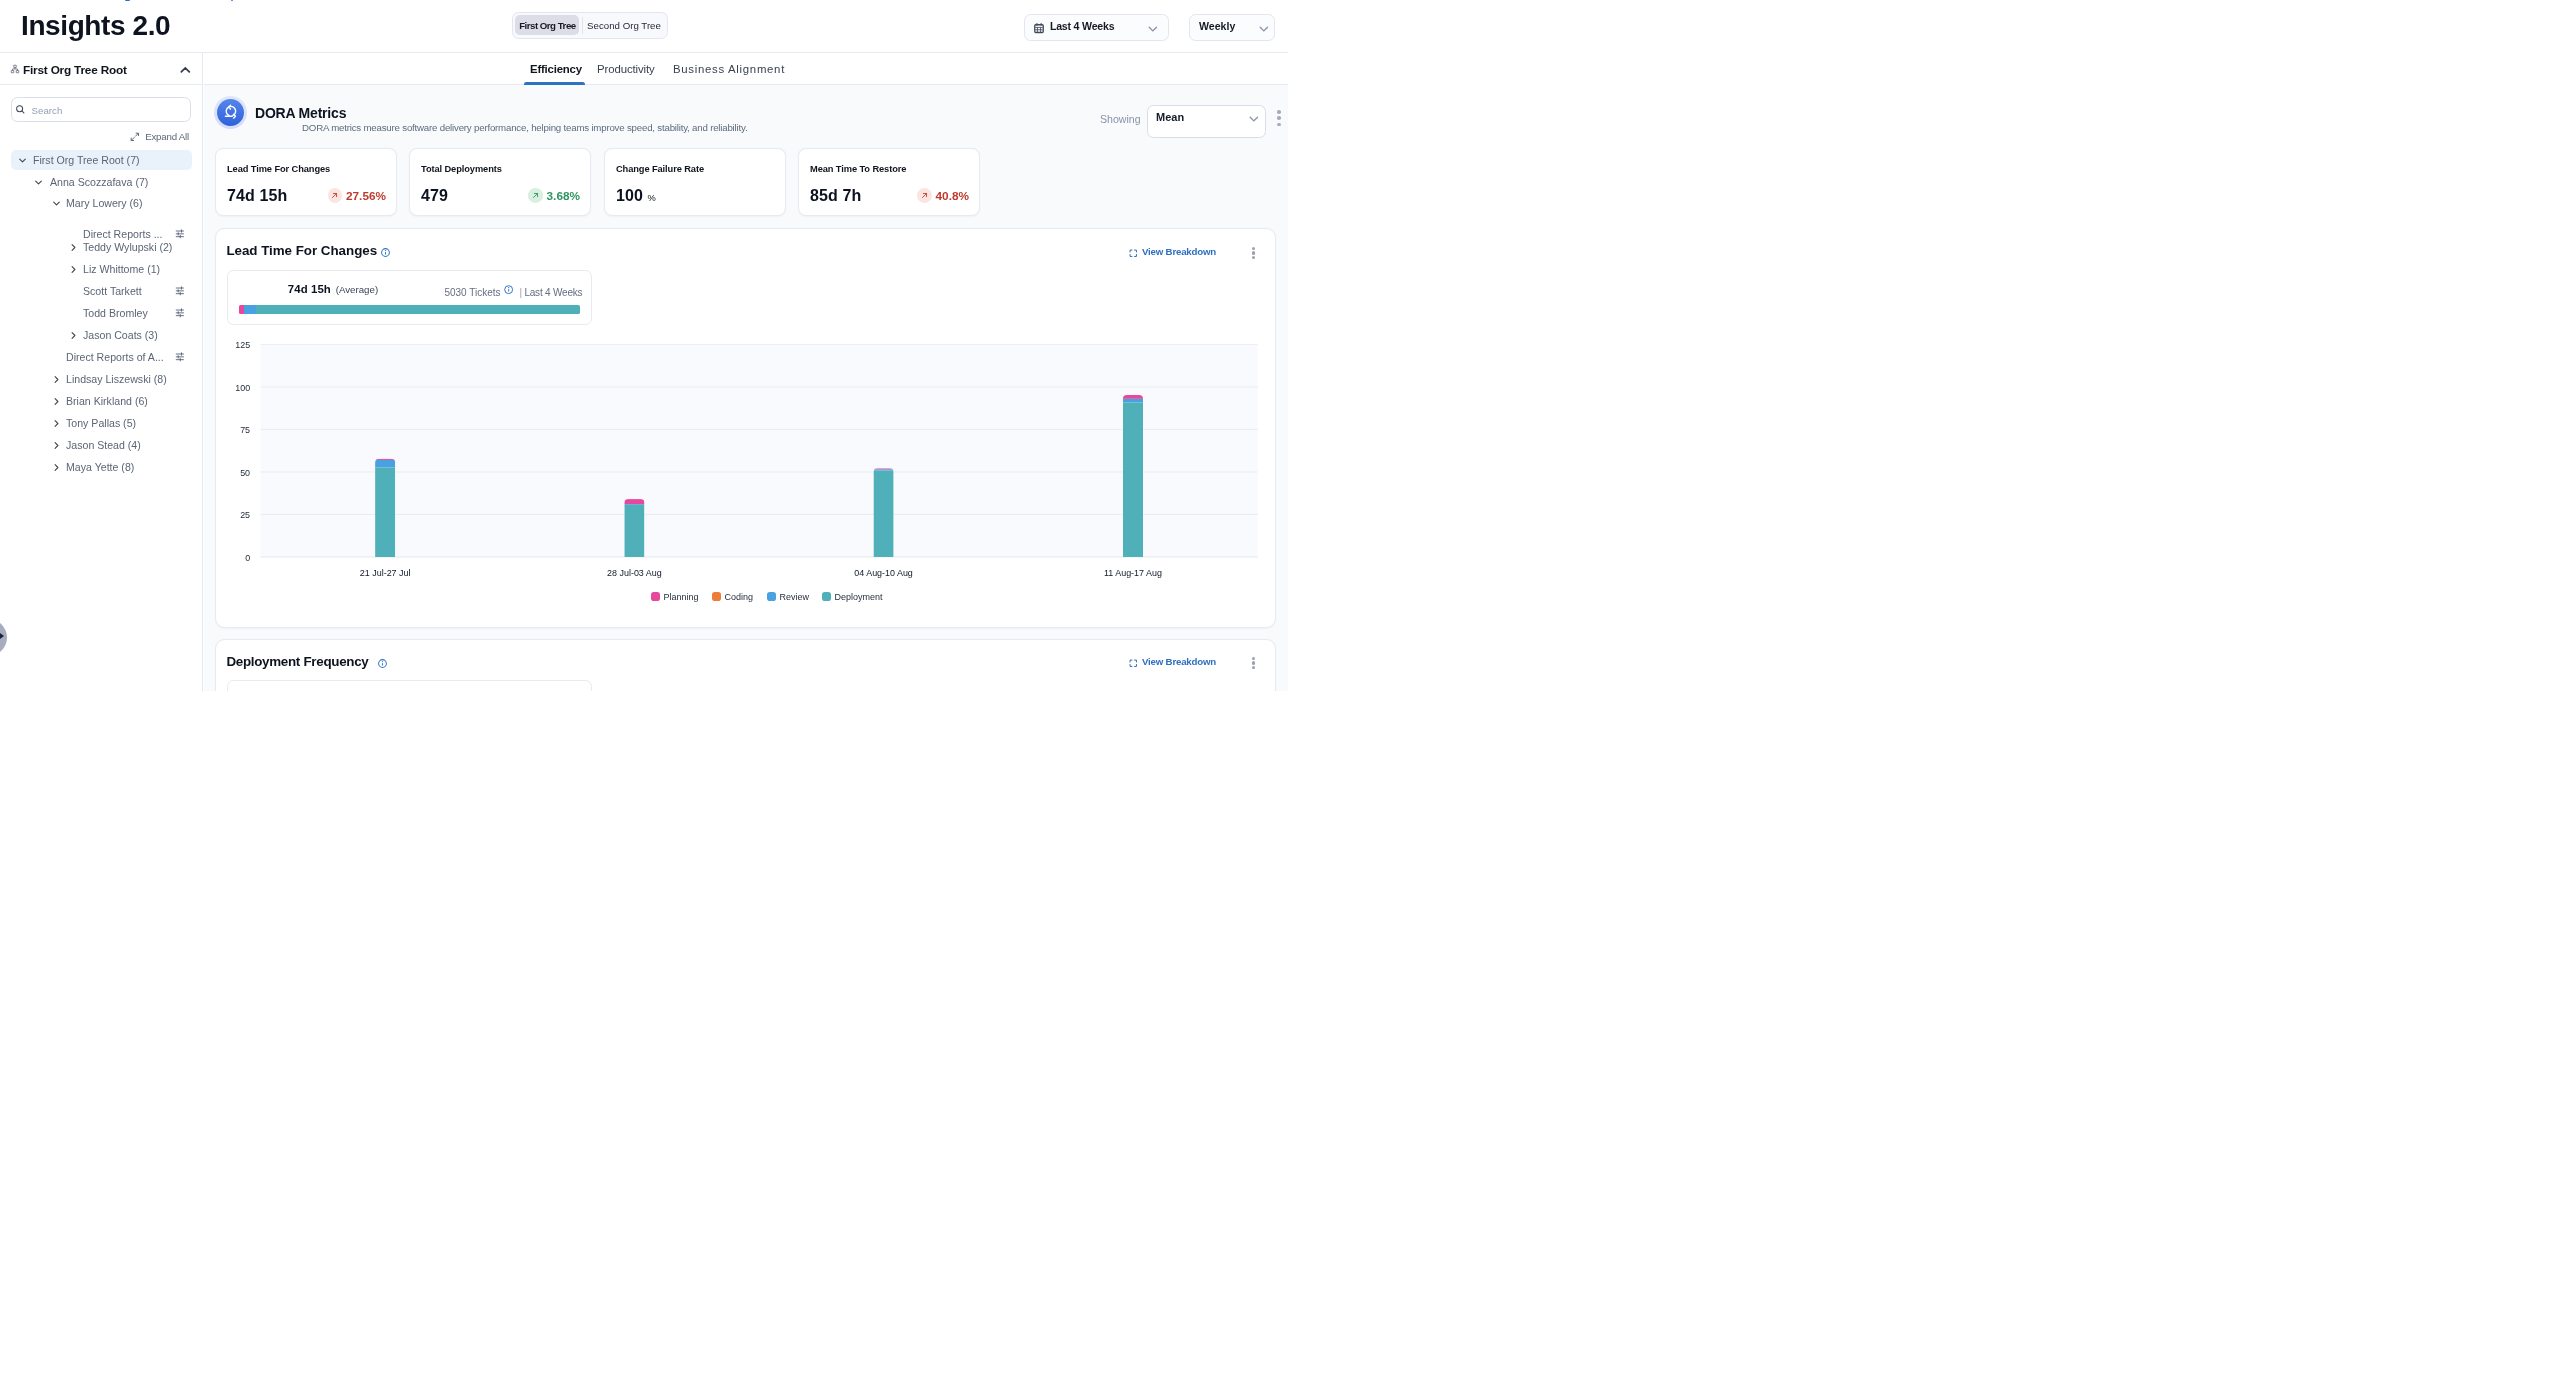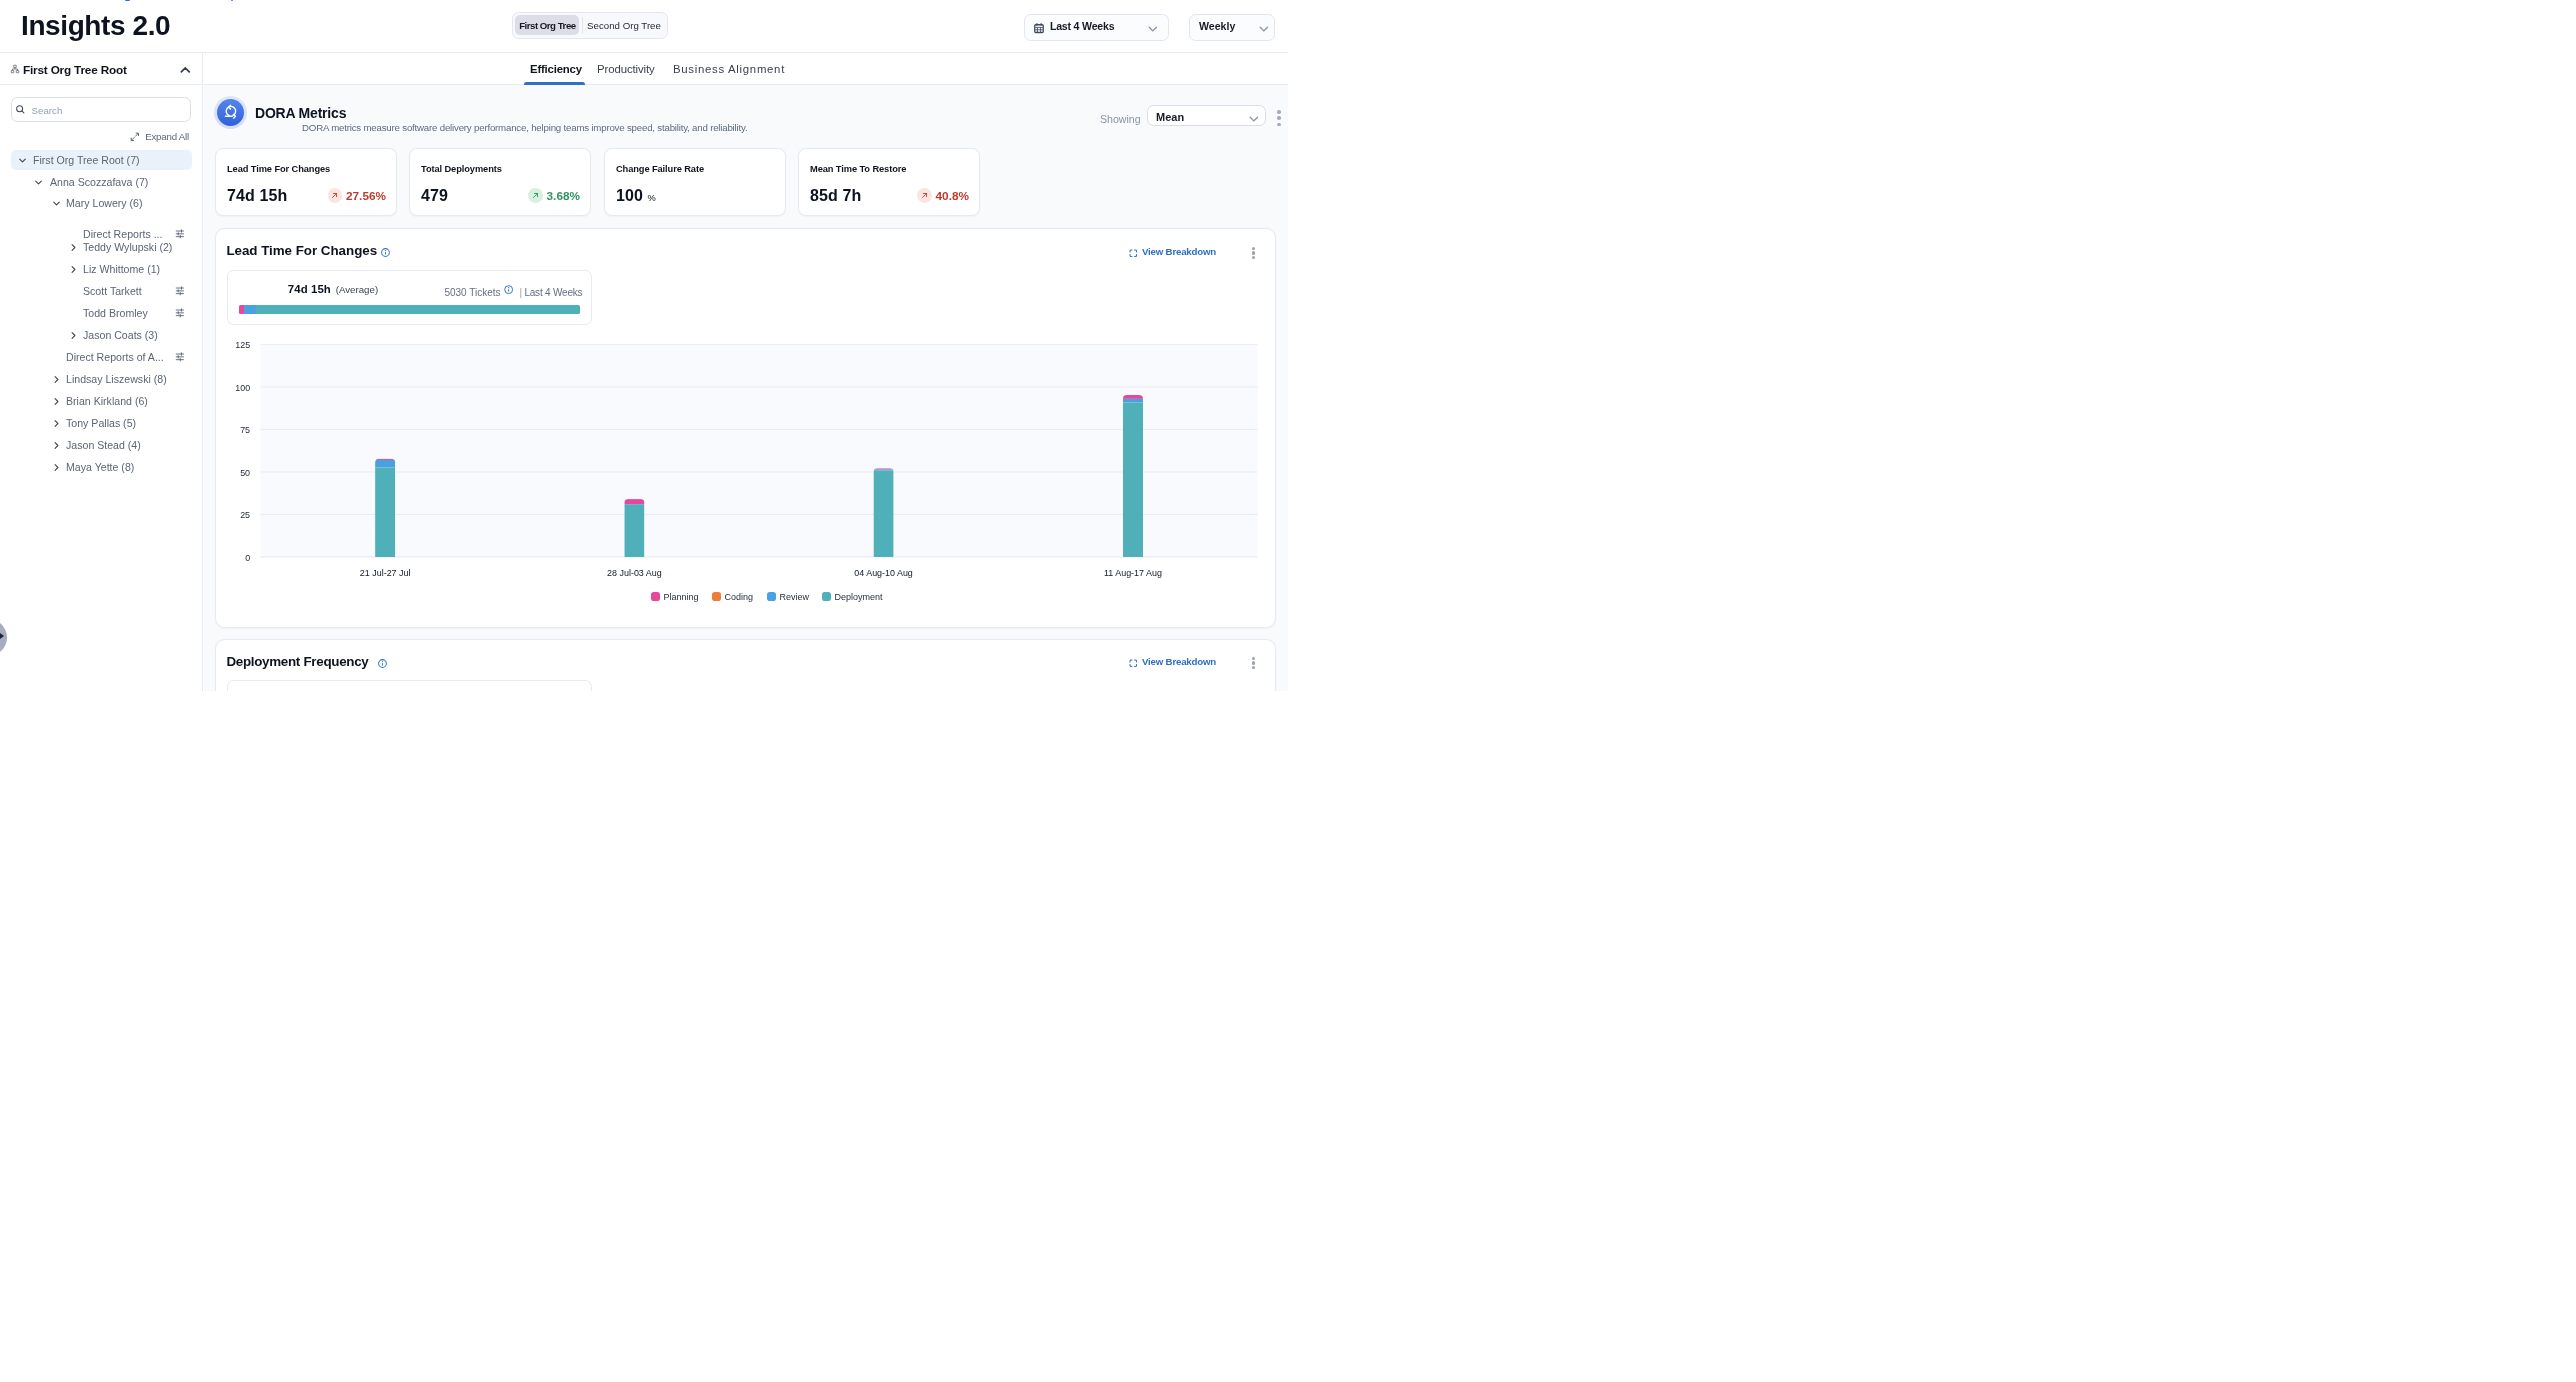--- a/index.html
+++ b/index.html
@@ -31,21 +31,21 @@
   .trow svg.fic { position:absolute; left:175px; top:5.3px; }
   #tabstrip { position:absolute; left:204px; top:53px; width:1084px; height:32px; background:#fff; border-bottom:0.8px solid #e7eaf0; }
   .tab { position:absolute; top:0; height:32px; line-height:32px; font-size:11.4px; color:#39414f; letter-spacing:-0.1px; white-space:nowrap; }
   #tabU { position:absolute; top:29px; width:61px; height:3.2px; background:#2e73c2; border-radius:2.4px 2.4px 0 0; }
   #content { position:absolute; left:204px; top:85px; width:1084px; height:606px; background:#f8fafc; }
   #doraIcon { position:absolute; left:214px; top:96px; width:33px; height:33px; border-radius:50%; background:linear-gradient(180deg,#dfe7fb,#d6dbf7); }
   #doraIcon .inner { position:absolute; left:3.2px; top:3.2px; width:27px; height:27px; border-radius:50%; background:linear-gradient(180deg,#5585ec,#2e62da); }
   #doraTitle { position:absolute; left:255px; top:105px; font-size:14px; font-weight:700; color:#0e1320; letter-spacing:-0.2px; }
   #doraDesc { position:absolute; left:255px; top:122px; font-size:9.7px; letter-spacing:-0.2px; color:#5f6b7e;padding-left:47px; }
   #showing { position:absolute; left:1100px; top:113px; font-size:10.6px; color:#8b93a7; }
-  #meansel { position:absolute; left:1147px; top:105px; width:119px; height:21px; background:#fff; border:0.8px solid #d9dde8; border-radius:6.5px; }
+  #meansel { position:absolute; left:1147px; top:105px; width:119px; height:33px; background:#fff; border:0.8px solid #d9dde8; border-radius:6.5px; }
   #meansel .txt { position:absolute; left:8px; top:4.5px; font-size:11px; font-weight:700; color:#161c28; }
   .kebab i { display:block; width:3.6px; height:3.6px; border-radius:50%; background:#a6abbb; margin-bottom:2.8px; }
   .kebab2 i { display:block; width:3.1px; height:3.1px; border-radius:50%; background:#9ba1b0; margin-bottom:1.4px; }
   .mcard { position:absolute; top:148px; width:182px; height:68px; background:#fff; border:0.8px solid #e7eaf1; border-radius:8px; box-shadow:0 0.8px 1.6px rgba(16,24,40,0.04); }
   .mcard .mt { position:absolute; left:11px; top:15.7px; line-height:9.7px; font-size:9.3px; letter-spacing:-0.1px; font-weight:700; color:#10141c; }
   .mcard .mv { position:absolute; left:11px; top:39px; line-height:16px; font-size:16px; font-weight:700; color:#0c1220; letter-spacing:0.1px; }
   .pctrow { position:absolute; right:10px; top:39px; height:14.6px; display:flex; align-items:center; }
   .pctrow .badge { position:relative; width:14.6px; height:14.6px; border-radius:50%; margin-right:3.7px; }
   .pctrow .badge svg { position:absolute; left:3.7px; top:3.7px; }
   .pctrow .pct { line-height:12px; font-size:11.8px; font-weight:700; position:relative; top:0.5px; }

